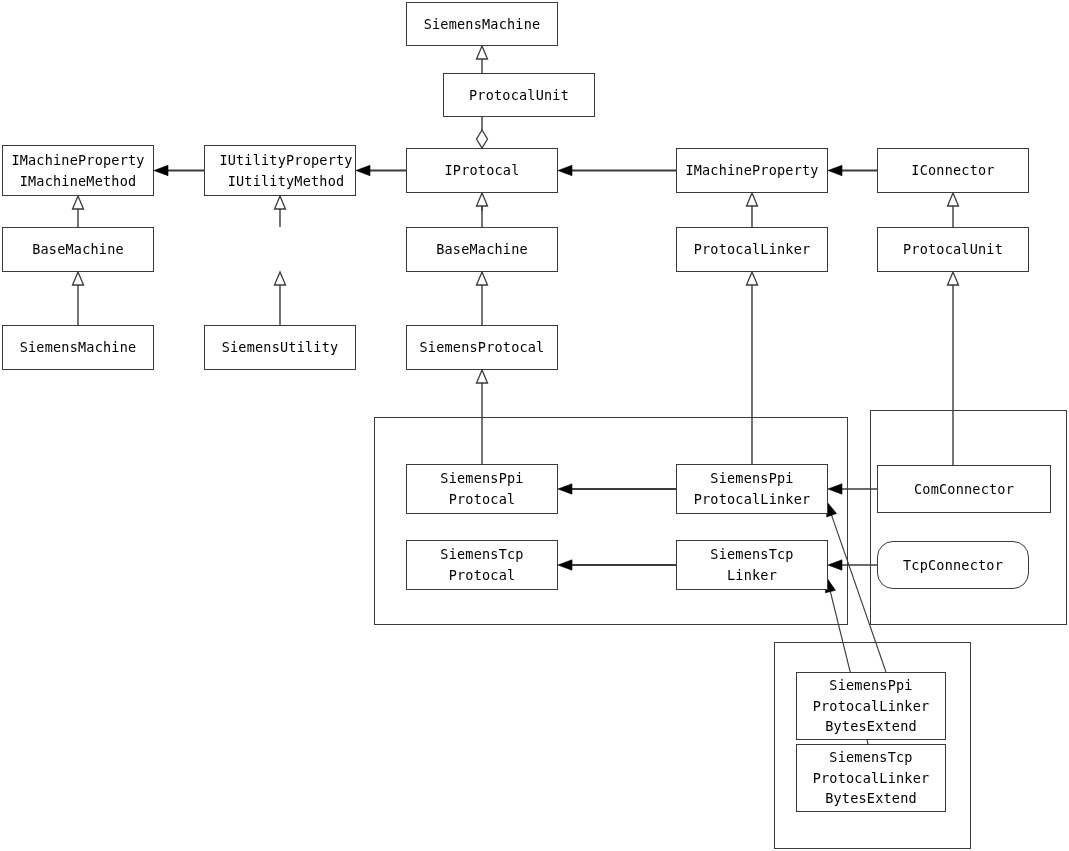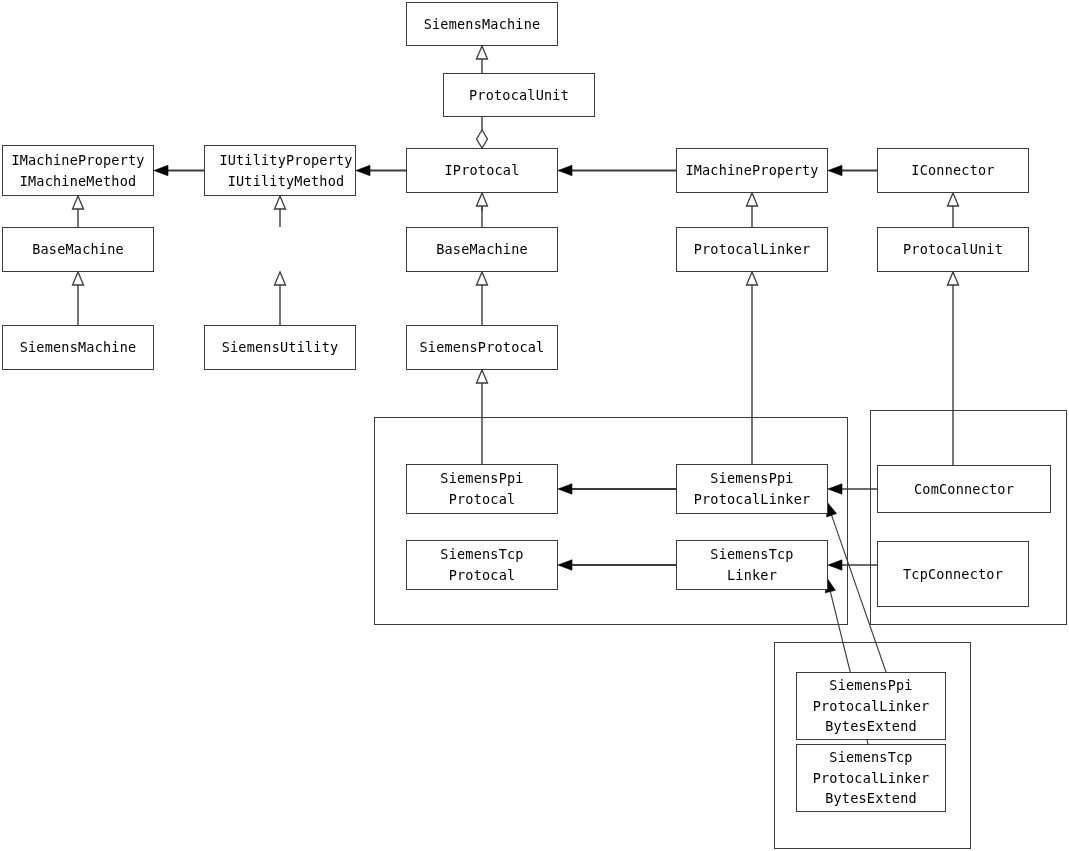--- a/index.html
+++ b/index.html
@@ -124,20 +124,20 @@
     <div class="node" style="left: 406px; top: 325px; width: 152px; height: 45px;">SiemensProtocal</div>
     <div class="node" style="left: 406px; top: 464px; width: 152px; height: 50px;">SiemensPpi
 Protocal</div>
     <div class="node" style="left: 676px; top: 464px; width: 152px; height: 50px;">SiemensPpi
 ProtocalLinker</div>
     <div class="node" style="left: 406px; top: 540px; width: 152px; height: 50px;">SiemensTcp
 Protocal</div>
     <div class="node" style="left: 676px; top: 540px; width: 152px; height: 50px;">SiemensTcp
 Linker</div>
     <div class="node" style="left: 877px; top: 465px; width: 174px; height: 48px;">ComConnector</div>
-    <div class="node" style="left: 877px; top: 541px; width: 152px; height: 66px;">TcpConnector</div>
+    <div class="node" style="left: 877px; top: 541px; width: 152px; height: 48px; border-radius: 16px;">TcpConnector</div>
     <div class="node" style="left: 796px; top: 672px; width: 150px; height: 68px;">SiemensPpi
 ProtocalLinker
 BytesExtend</div>
     <div class="node" style="left: 796px; top: 744px; width: 150px; height: 68px;">SiemensTcp
 ProtocalLinker
 BytesExtend</div>
   </div>
 
 </body></html>

